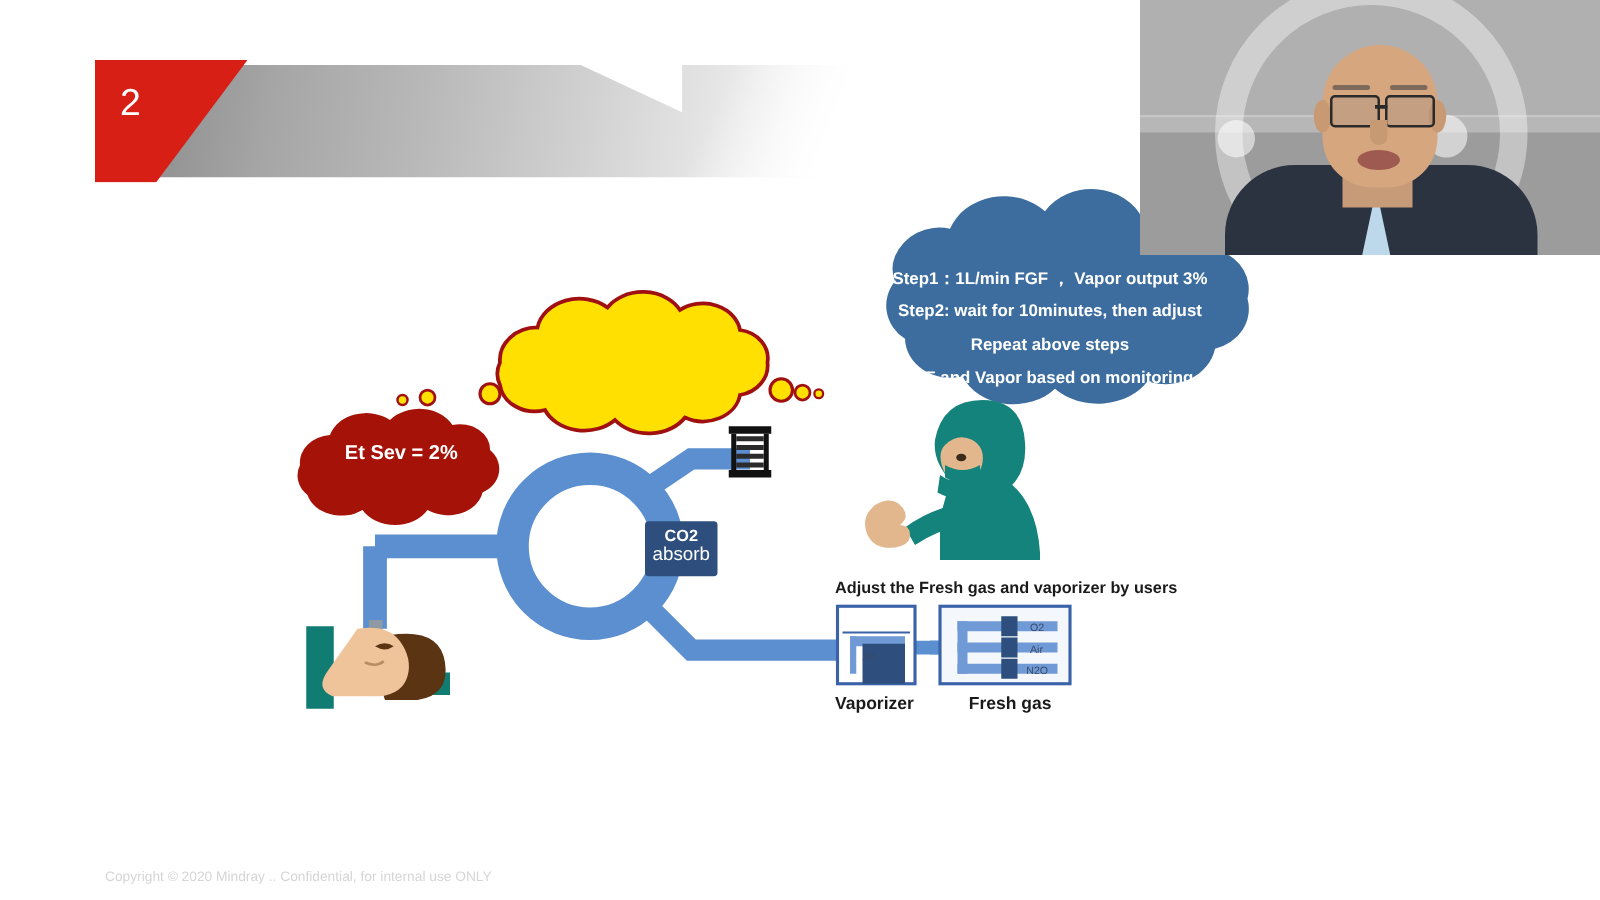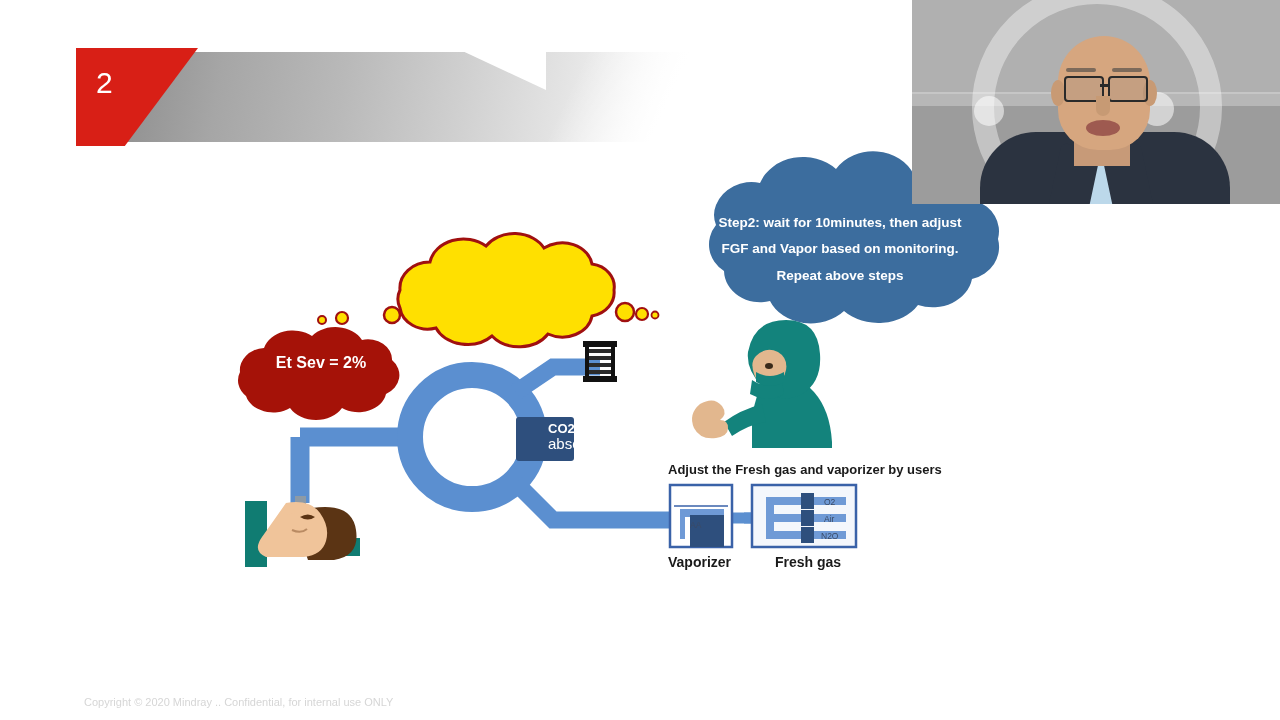--- a/index.html
+++ b/index.html
@@ -115,23 +115,24 @@
 
   #red-cloud-text {
     left: 236px; top: 354px; width: 170px;
     color: #ffffff;
     font-size: 16px;
     font-weight: bold;
   }
 
   #co2-label {
     position: absolute;
-    left: 548px; top: 419px;
+    left: 518px; top: 419px;
     width: 54px; height: 40px;
     color: #ffffff;
+    text-align: center;
     line-height: 1.05;
     padding-top: 3px;
     box-sizing: border-box;
   }
   #co2-label .l1 { font-size: 13px; font-weight: bold; display: block; }
   #co2-label .l2 { font-size: 15px; display: block; margin-top: 0; }
 
   .plain-label {
     position: absolute;
     color: #1a1a1a;
@@ -391,23 +392,24 @@
         <rect x="766" y="514" width="80" height="8" fill="#6f9ad6"></rect>
         <rect x="766" y="531" width="80" height="8" fill="#6f9ad6"></rect>
 
         <rect x="801" y="493" width="13" height="16" fill="#2e4f7d"></rect>
         <rect x="801" y="510" width="13" height="16" fill="#2e4f7d"></rect>
         <rect x="801" y="527" width="13" height="16" fill="#2e4f7d"></rect>
       </g>
     </svg>
 
     <div id="blue-cloud-text" class="cloud-text">
+      <span class="ln">Step1：1L/min FGF ， Vapor output 3%</span>
       <span class="ln">Step2: wait for 10minutes, then adjust</span>
+      <span class="ln center">Repeat above steps</span>
       <span class="ln">FGF and Vapor based on monitoring.</span>
-      <span class="ln center">Repeat above steps</span>
     </div>
 
 
     <div id="red-cloud-text" class="cloud-text">Et Sev = 2%</div>
 
     <div id="co2-label">
       <span class="l1">CO2</span>
       <span class="l2">absorb</span>
     </div>
 

